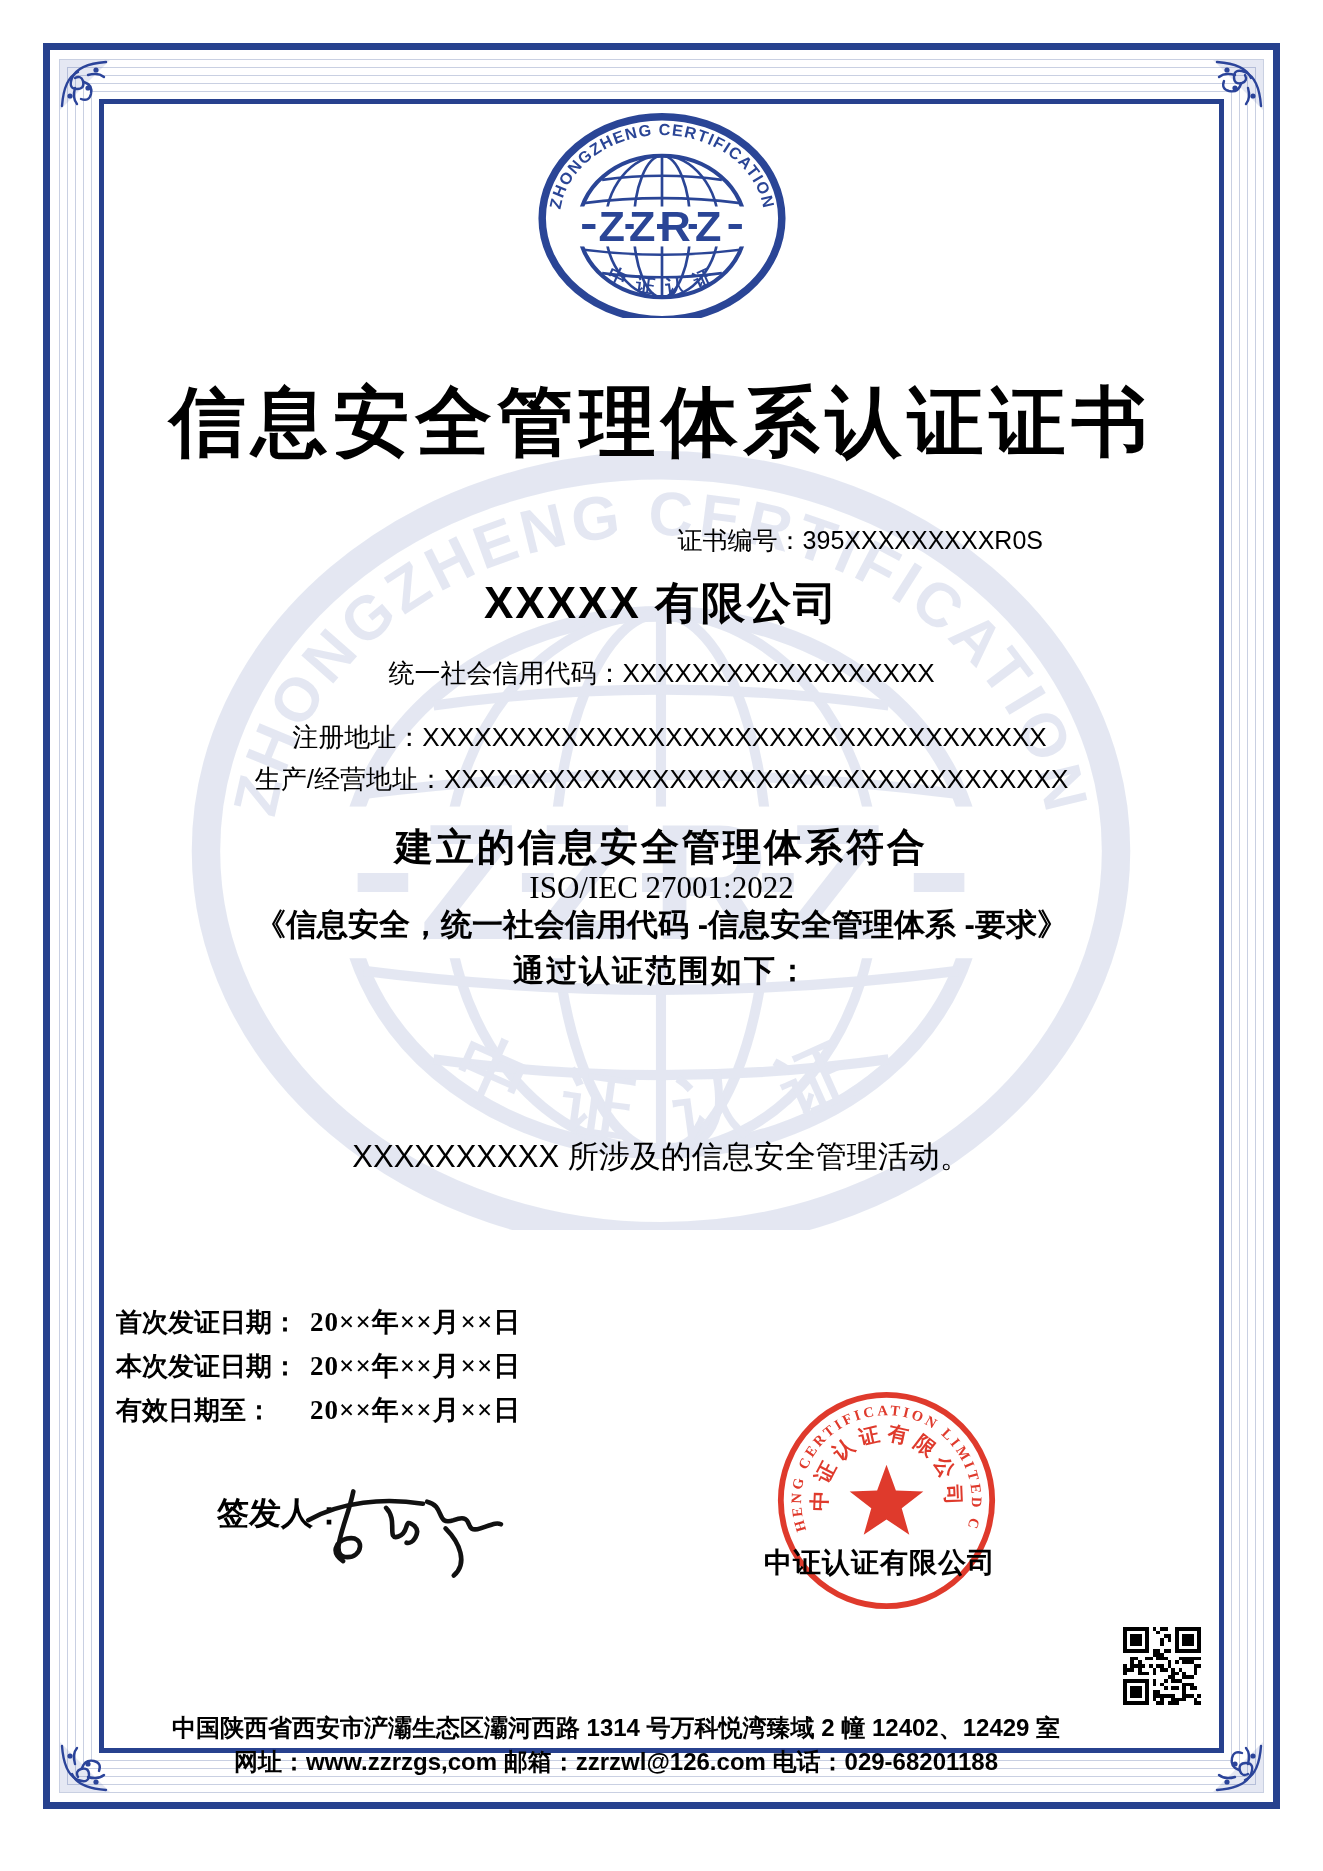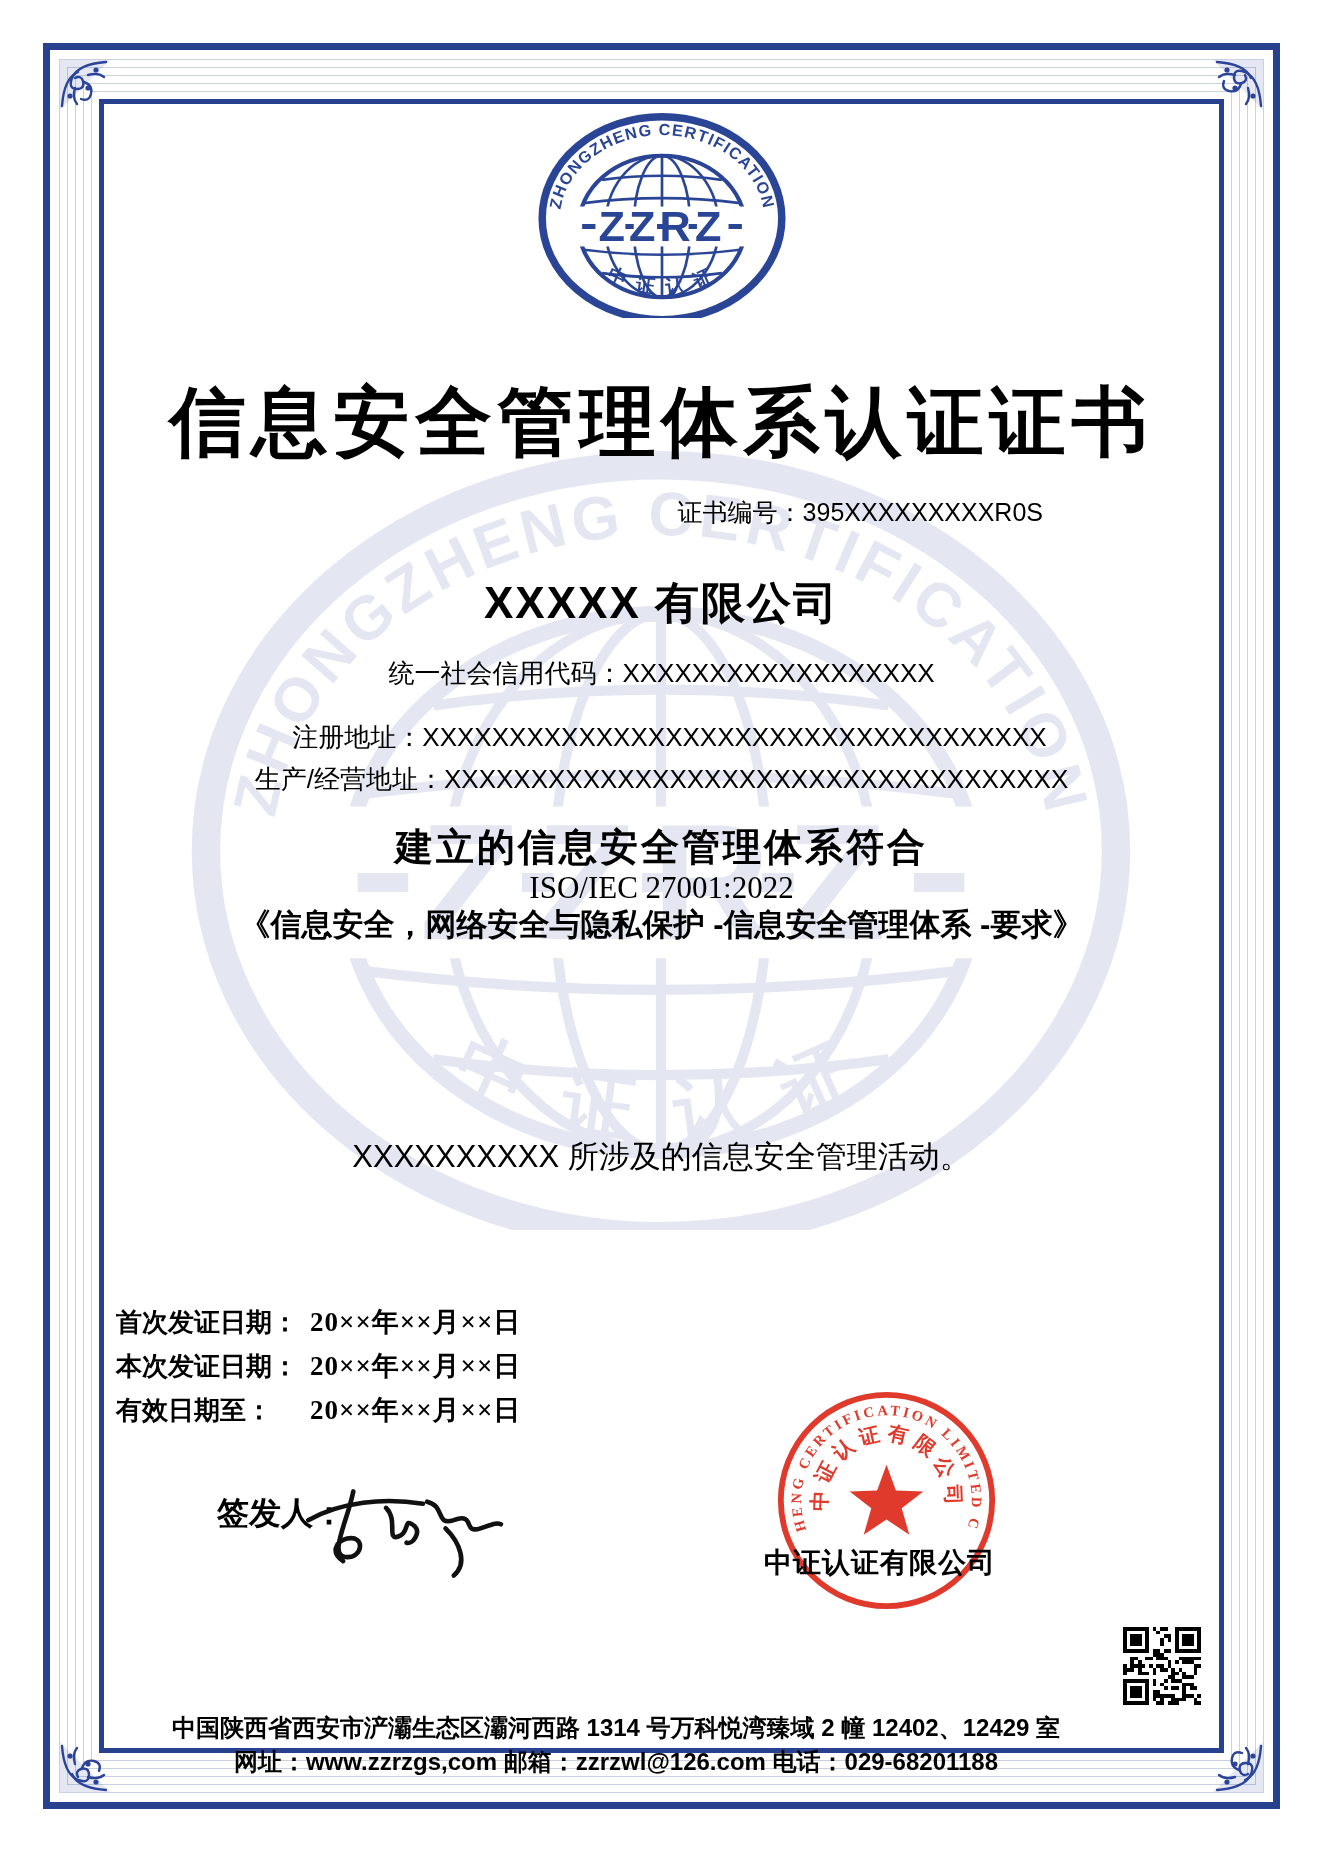--- a/index.html
+++ b/index.html
@@ -14,21 +14,21 @@
   .tl{left:58px;top:58px}
   .tr{right:58px;top:58px;transform:rotate(90deg)}
   .br{right:58px;bottom:58px;transform:rotate(180deg)}
   .bl{left:58px;bottom:58px;transform:rotate(270deg)}
   
   .watermark{position:absolute;left:186px;top:440px;width:950px;height:790px;color:#34509e;opacity:0.13;}
   .logo{position:absolute;left:537px;top:110px;width:250px;height:208px;color:#2a4596;}
   
   .ctr{position:absolute;left:0;right:0;text-align:center;}
   .title{top:372px;margin:0;font-size:76px;font-weight:bold;letter-spacing:6px;}
-  .certno{position:absolute;right:280px;top:496px;font-size:25px;margin-left:24px;}
+  .certno{position:absolute;right:280px;top:524px;font-size:25px;margin-left:24px;}
   .company{top:574px;font-size:44px;font-weight:600;letter-spacing:2px;}
   .credit{top:656px;font-size:26px;}
   .regaddr{top:720px;font-size:26px;padding-left:16px;}
   .bizaddr{top:762px;font-size:26px;}
   .conform{top:822px;font-size:38px;font-weight:bold;letter-spacing:3px;}
   .iso{top:870px;font-size:31px;font-family:"Liberation Serif","DejaVu Serif",serif;}
   .stdname{top:904px;font-size:31px;font-weight:600;}
   .scopeintro{top:950px;font-size:31px;font-weight:600;letter-spacing:2px;}
   .scope{top:1136px;font-size:31px;}
   
@@ -136,21 +136,22 @@
   <div class="ctr company">XXXXX 有限公司</div>
   <div class="ctr regaddr">
     <span>注册地址：</span><span>XXXXXXXXXXXXXXXXXXXXXXXXXXXXXXXXXXXX</span>
   </div>
   <div class="ctr bizaddr">
     <span>生产/经营地址：</span><span>XXXXXXXXXXXXXXXXXXXXXXXXXXXXXXXXXXXX</span>
   </div>
 
   <div class="ctr conform">建立的信息安全管理体系符合</div>
   <div class="ctr iso">ISO/IEC 27001:2022</div>
-  <div class="ctr stdname">《信息安全，网络安全与隐私保护 -信息安全管理体系 -要求》</div>
+  <div class="ctr stdname">《信息安全，统一社会信用代码 -信息安全管理体系 -要求》</div>
+  <div class="ctr scopeintro">通过认证范围如下：</div>
   <div class="ctr scope">XXXXXXXXXX 所涉及的信息安全管理活动。</div>
 
   <div class="dates">
     <div class="daterow">
       <span class="dlabel">首次发证日期：</span>
       <span class="dvalue">20××年××月××日</span>
     </div>
     <div class="daterow">
       <span class="dlabel">本次发证日期：</span>
       <span class="dvalue">20××年××月××日</span>

